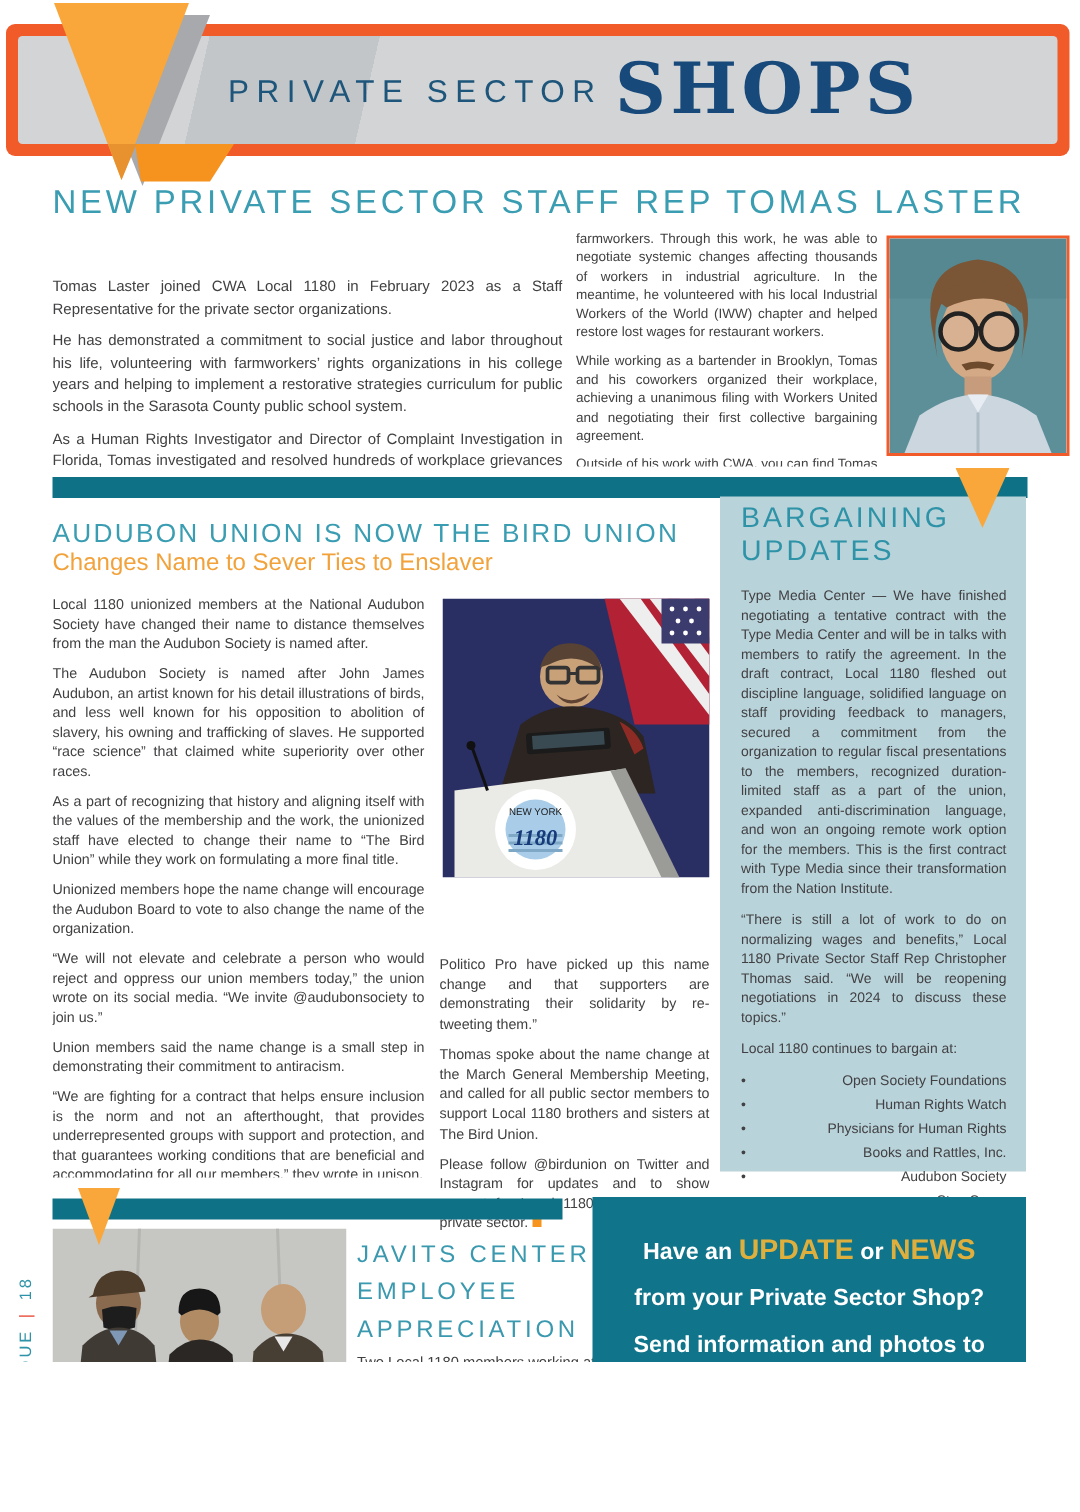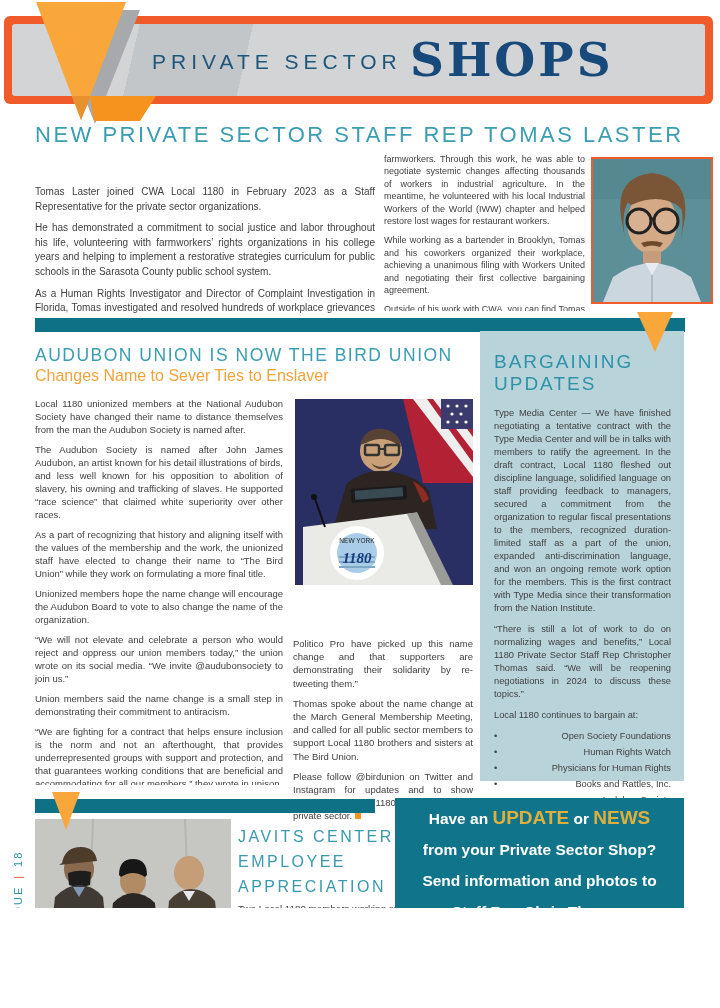--- a/index.html
+++ b/index.html
@@ -42,37 +42,37 @@
   .photo svg{display:block;width:100%;height:100%;}
 
   
   .divider{position:absolute;height:14px;background:#0E7186;}
   .divider1{left:35px;top:318px;width:650px;}
   .divider2{left:35px;top:799px;width:340px;}
   .tri-small{position:absolute;z-index:5;}
 
   
   .sidebar{position:absolute;left:480px;top:331px;width:204px;height:450px;
-           background:#B9D3DA;box-sizing:border-box;padding:20px 13px 10px 14px;}
+           background:#B9D3DA;box-sizing:border-box;padding:4px 13px 10px 14px;}
   .sb-title{font-size:19px;letter-spacing:2px;color:#2F93A8;line-height:22px;margin-bottom:12px;}
   .sb-body{font-size:9.3px;line-height:13px;text-align:justify;color:#414042;}
   .sb-body p{margin:0 0 8px 0;}
   .sb-list{margin:0;padding:0;list-style:none;}
   .sb-list li{margin:0 0 3px 0;padding-left:11px;position:relative;text-align:right;}
   .sb-list li::before{content:"•";position:absolute;left:0;top:0;color:#414042;}
 
   
   .jv-title{position:absolute;left:238px;top:824px;font-size:16px;letter-spacing:2.5px;
             color:#3A99AE;line-height:25px;}
   .jv-body{position:absolute;left:238px;top:902px;width:164px;font-size:9.8px;line-height:13.6px;
            text-align:left;color:#414042;}
 
   
   .cta-box{position:absolute;left:395px;top:798px;width:289px;height:177px;background:#10748A;
-           box-sizing:border-box;text-align:center;padding-top:4px;color:#ffffff;}
+           box-sizing:border-box;text-align:center;padding-top:20px;color:#ffffff;}
   .cta-line{font-size:15.5px;font-weight:bold;line-height:31px;white-space:nowrap;}
   .cta-gold{color:#DFAF3E;font-size:19px;}
   .cta-email{color:#DFAF3E;font-size:16px;border-bottom:1.5px solid #DFAF3E;text-decoration:none;cursor:pointer;}
 
   
   .footer-vert{position:absolute;left:-65px;top:904px;width:165px;height:26px;
                transform:rotate(-90deg);display:flex;align-items:center;justify-content:center;
                font-size:11px;letter-spacing:2px;color:#2F93A8;white-space:nowrap;}
   .footer-sep{color:#E84A3A;margin:0 7px;}
 </style>

